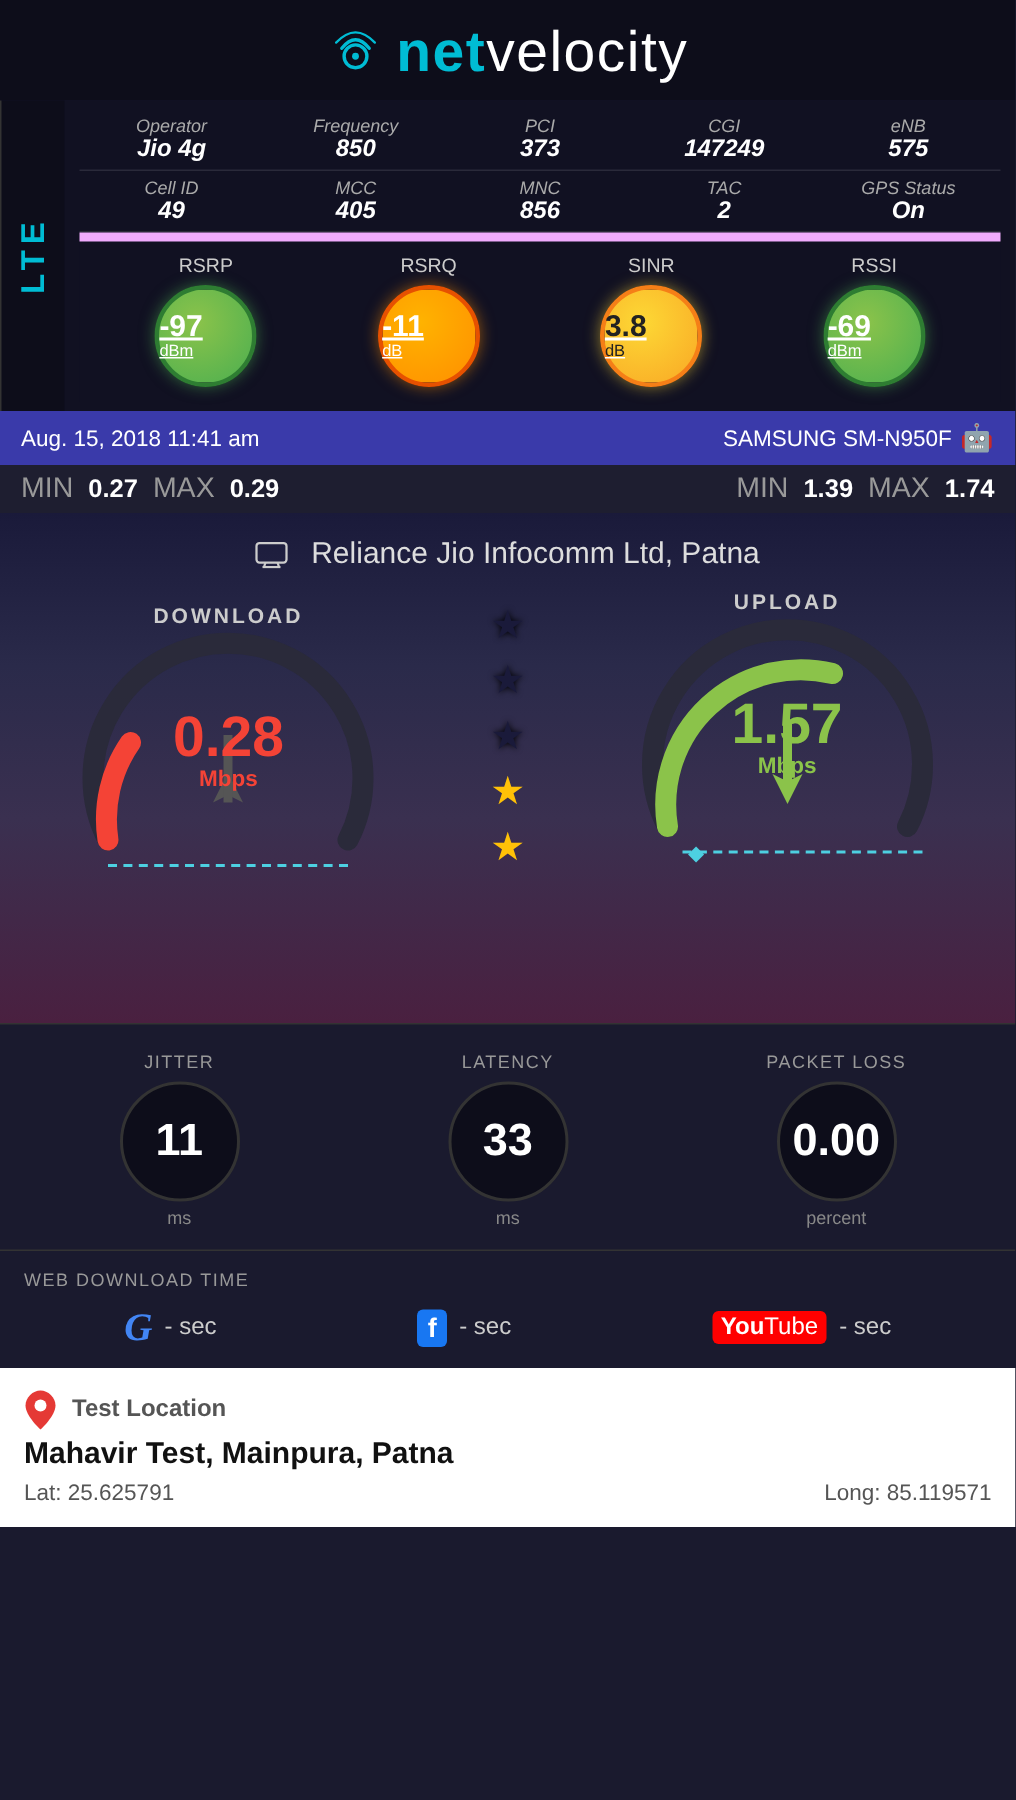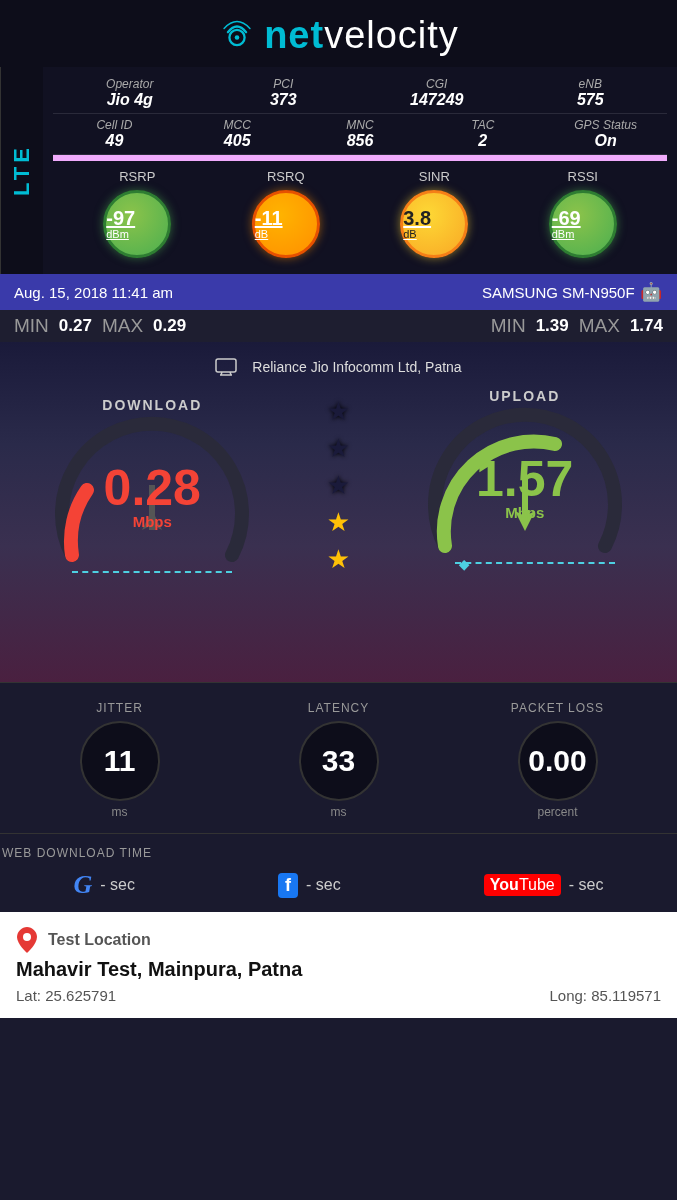--- a/index.html
+++ b/index.html
@@ -187,21 +187,21 @@
       padding: 10px 10px 20px;
       min-height: 340px;
     }
     .isp-row {
       display: flex;
       align-items: center;
       justify-content: center;
       gap: 15px;
       padding: 6px 0 12px;
       color: #ddd;
-      font-size: 14px;
+      font-size: 20px;
     }
     .gauges-row {
       display: flex;
       align-items: center;
       justify-content: space-around;
     }
 
     
     .gauge-container {
       display: flex;
@@ -215,21 +215,21 @@
       color: #ccc;
       letter-spacing: 2px;
       margin-bottom: 2px;
     }
     .gauge-wrap {
       position: relative;
       width: 200px;
       height: 150px;
     }
     .gauge-value {
-      font-size: 50px;
+      font-size: 38px;
       font-weight: 700;
       line-height: 1;
     }
     .gauge-mbps {
       font-size: 15px;
       font-weight: 700;
     }
     .gauge-inner {
       position: absolute;
       top: 50%;
@@ -310,21 +310,21 @@
       line-height: 1;
     }
     .stat-unit {
       font-size: 12px;
       color: #888;
     }
 
     
     .webdl-section {
       background: #1a1a2e;
-      padding: 12px 2px;
+      padding: 12px 16px;
       border-top: 1px solid #333;
     }
     .webdl-title {
       font-size: 12px;
       color: #999;
       letter-spacing: 1px;
       text-transform: uppercase;
       margin-bottom: 10px;
     }
     .webdl-row {
@@ -394,20 +394,24 @@
   </div>
 </div>
 
 <div class="lte-panel">
   <div class="lte-label">LTE</div>
   <div class="lte-info">
     <div class="info-row">
       <div class="info-cell">
         <span class="label">Operator</span>
         <span class="value">Jio 4g</span>
+      </div>
+      <div class="info-cell">
+        <span class="label">Frequency</span>
+        <span class="value">850</span>
       </div>
       <div class="info-cell">
         <span class="label">PCI</span>
         <span class="value">373</span>
       </div>
       <div class="info-cell">
         <span class="label">CGI</span>
         <span class="value">147249</span>
       </div>
       <div class="info-cell">

